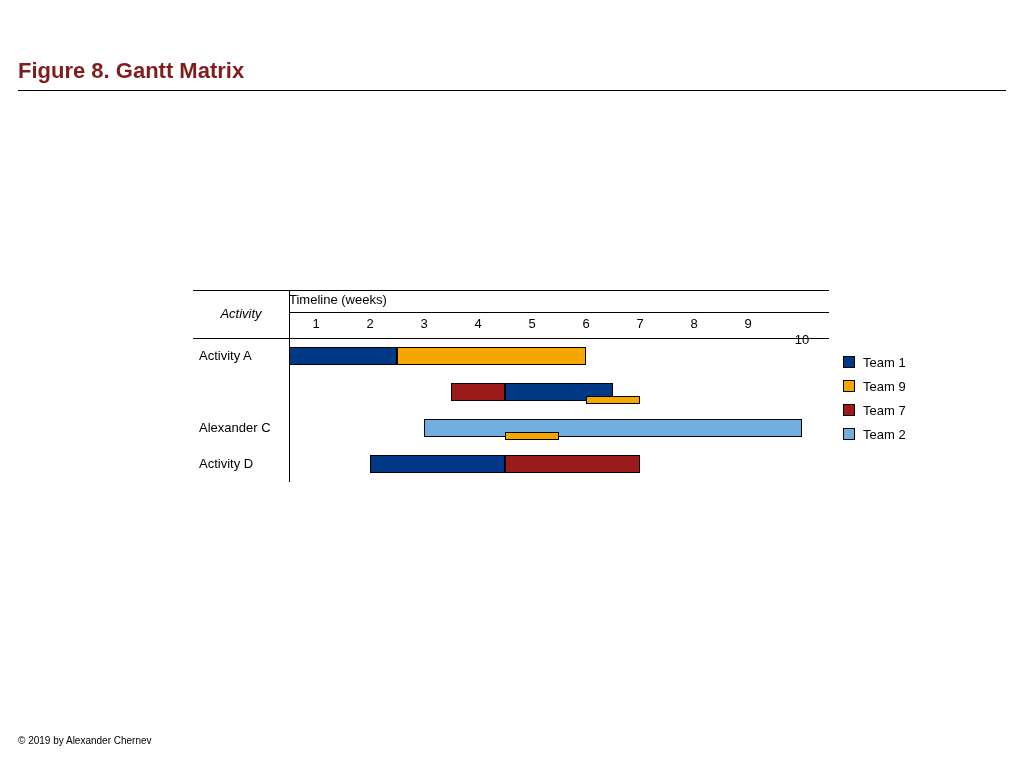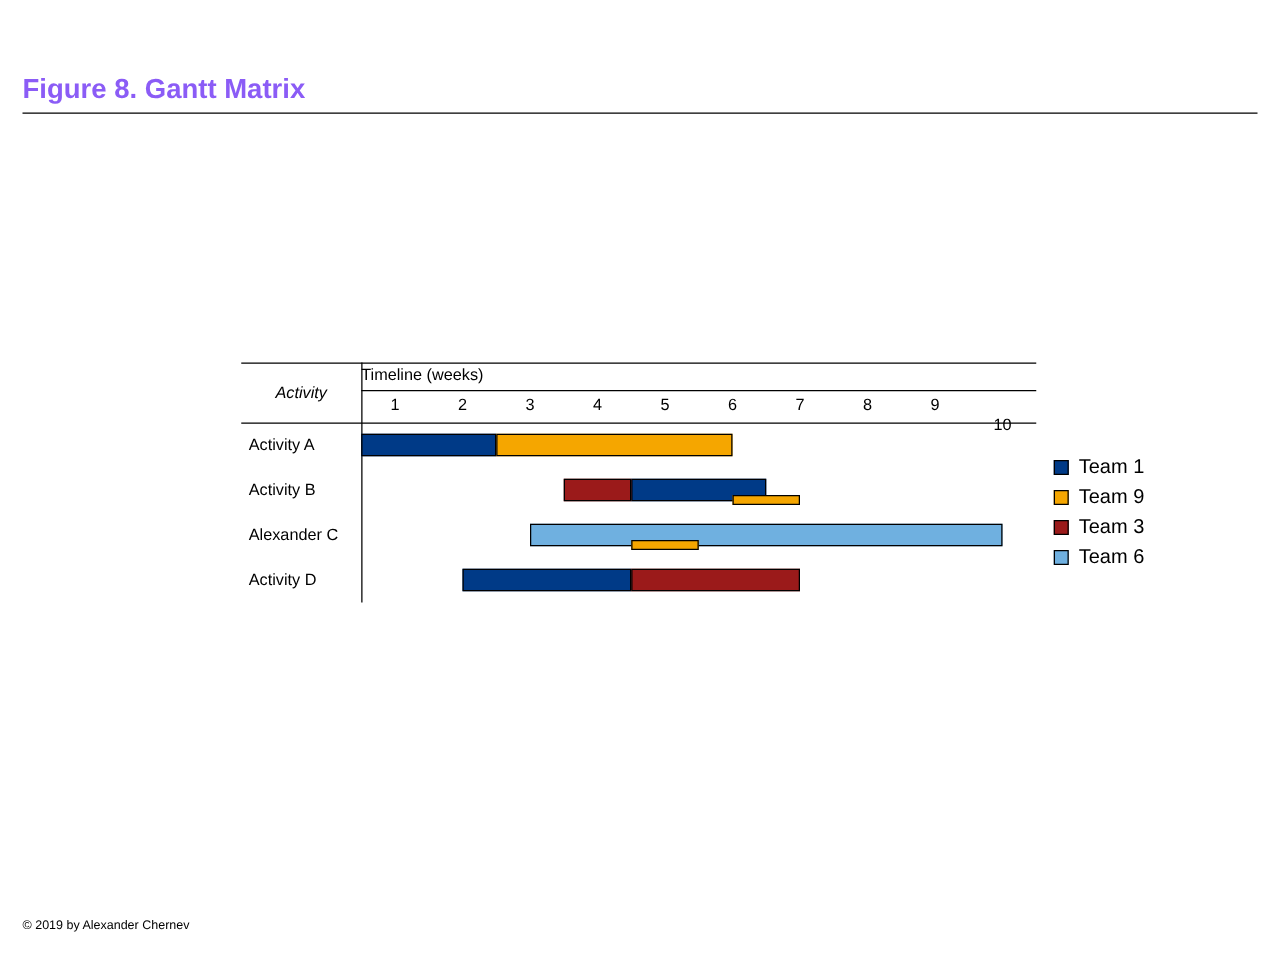--- a/index.html
+++ b/index.html
@@ -16,21 +16,21 @@
     width: 1024px;
     height: 768px;
     box-sizing: border-box;
   }
   .title {
     position: absolute;
     top: 58px;
     left: 18px;
     font-size: 22px;
     font-weight: bold;
-    color: #8b5cf6;
+    color: #7f1d1d;
   }
   .title-rule {
     position: absolute;
     top: 90px;
     left: 18px;
     width: 988px;
     height: 0;
     border-top: 1px solid #000;
   }
 
@@ -144,22 +144,22 @@
     height: 8px;
     bottom: 6px;
     box-sizing: border-box;
     border: 1px solid #000;
   }
 
   
   .legend {
     position: absolute;
     left: 650px;
-    top: 72px;
-    font-size: 16px;
+    top: 60px;
+    font-size: 13px;
   }
   .legend-item {
     height: 24px;
     display: flex;
     align-items: center;
   }
   .swatch {
     width: 12px;
     height: 12px;
     border: 1px solid #000;
@@ -209,21 +209,20 @@
 
     <div class="body-rows" id="body-rows">
         <div class="activity-row">
           <div class="activity-label">Activity A</div>
           <div class="bar-area">
             <div class="bar" style="left: 0px; width: 108px; background: rgb(0, 58, 135);"></div>
             <div class="bar" style="left: 108px; width: 189px; background: rgb(245, 166, 0);"></div>
           </div>
         </div>
         <div class="activity-row">
-          <div class="activity-label">Activity B</div>
           <div class="bar-area">
             <div class="bar" style="left: 216px; width: 108px; background: rgb(0, 58, 135);"></div>
             <div class="bar" style="left: 162px; width: 54px; background: rgb(155, 26, 26);"></div>
             <div class="sub-bar" style="left: 297px; width: 54px; background: rgb(245, 166, 0);"></div>
           </div>
         </div>
         <div class="activity-row">
           <div class="activity-label">Alexander C</div>
           <div class="bar-area">
             <div class="bar" style="left: 135px; width: 378px; background: rgb(111, 176, 224);"></div>
@@ -243,23 +242,23 @@
         <div class="legend-item">
           <span class="swatch" style="background: rgb(0, 58, 135);"></span>
           <span>Team 1</span>
         </div>
         <div class="legend-item">
           <span class="swatch" style="background: rgb(245, 166, 0);"></span>
           <span>Team 9</span>
         </div>
         <div class="legend-item">
           <span class="swatch" style="background: rgb(155, 26, 26);"></span>
-          <span>Team 3</span>
+          <span>Team 7</span>
         </div>
         <div class="legend-item">
           <span class="swatch" style="background: rgb(111, 176, 224);"></span>
-          <span>Team 6</span>
+          <span>Team 2</span>
         </div>
       </div>
   </div>
 
   <div class="footer">© 2019 by Alexander Chernev</div>
 </div>
 
 </body></html>

